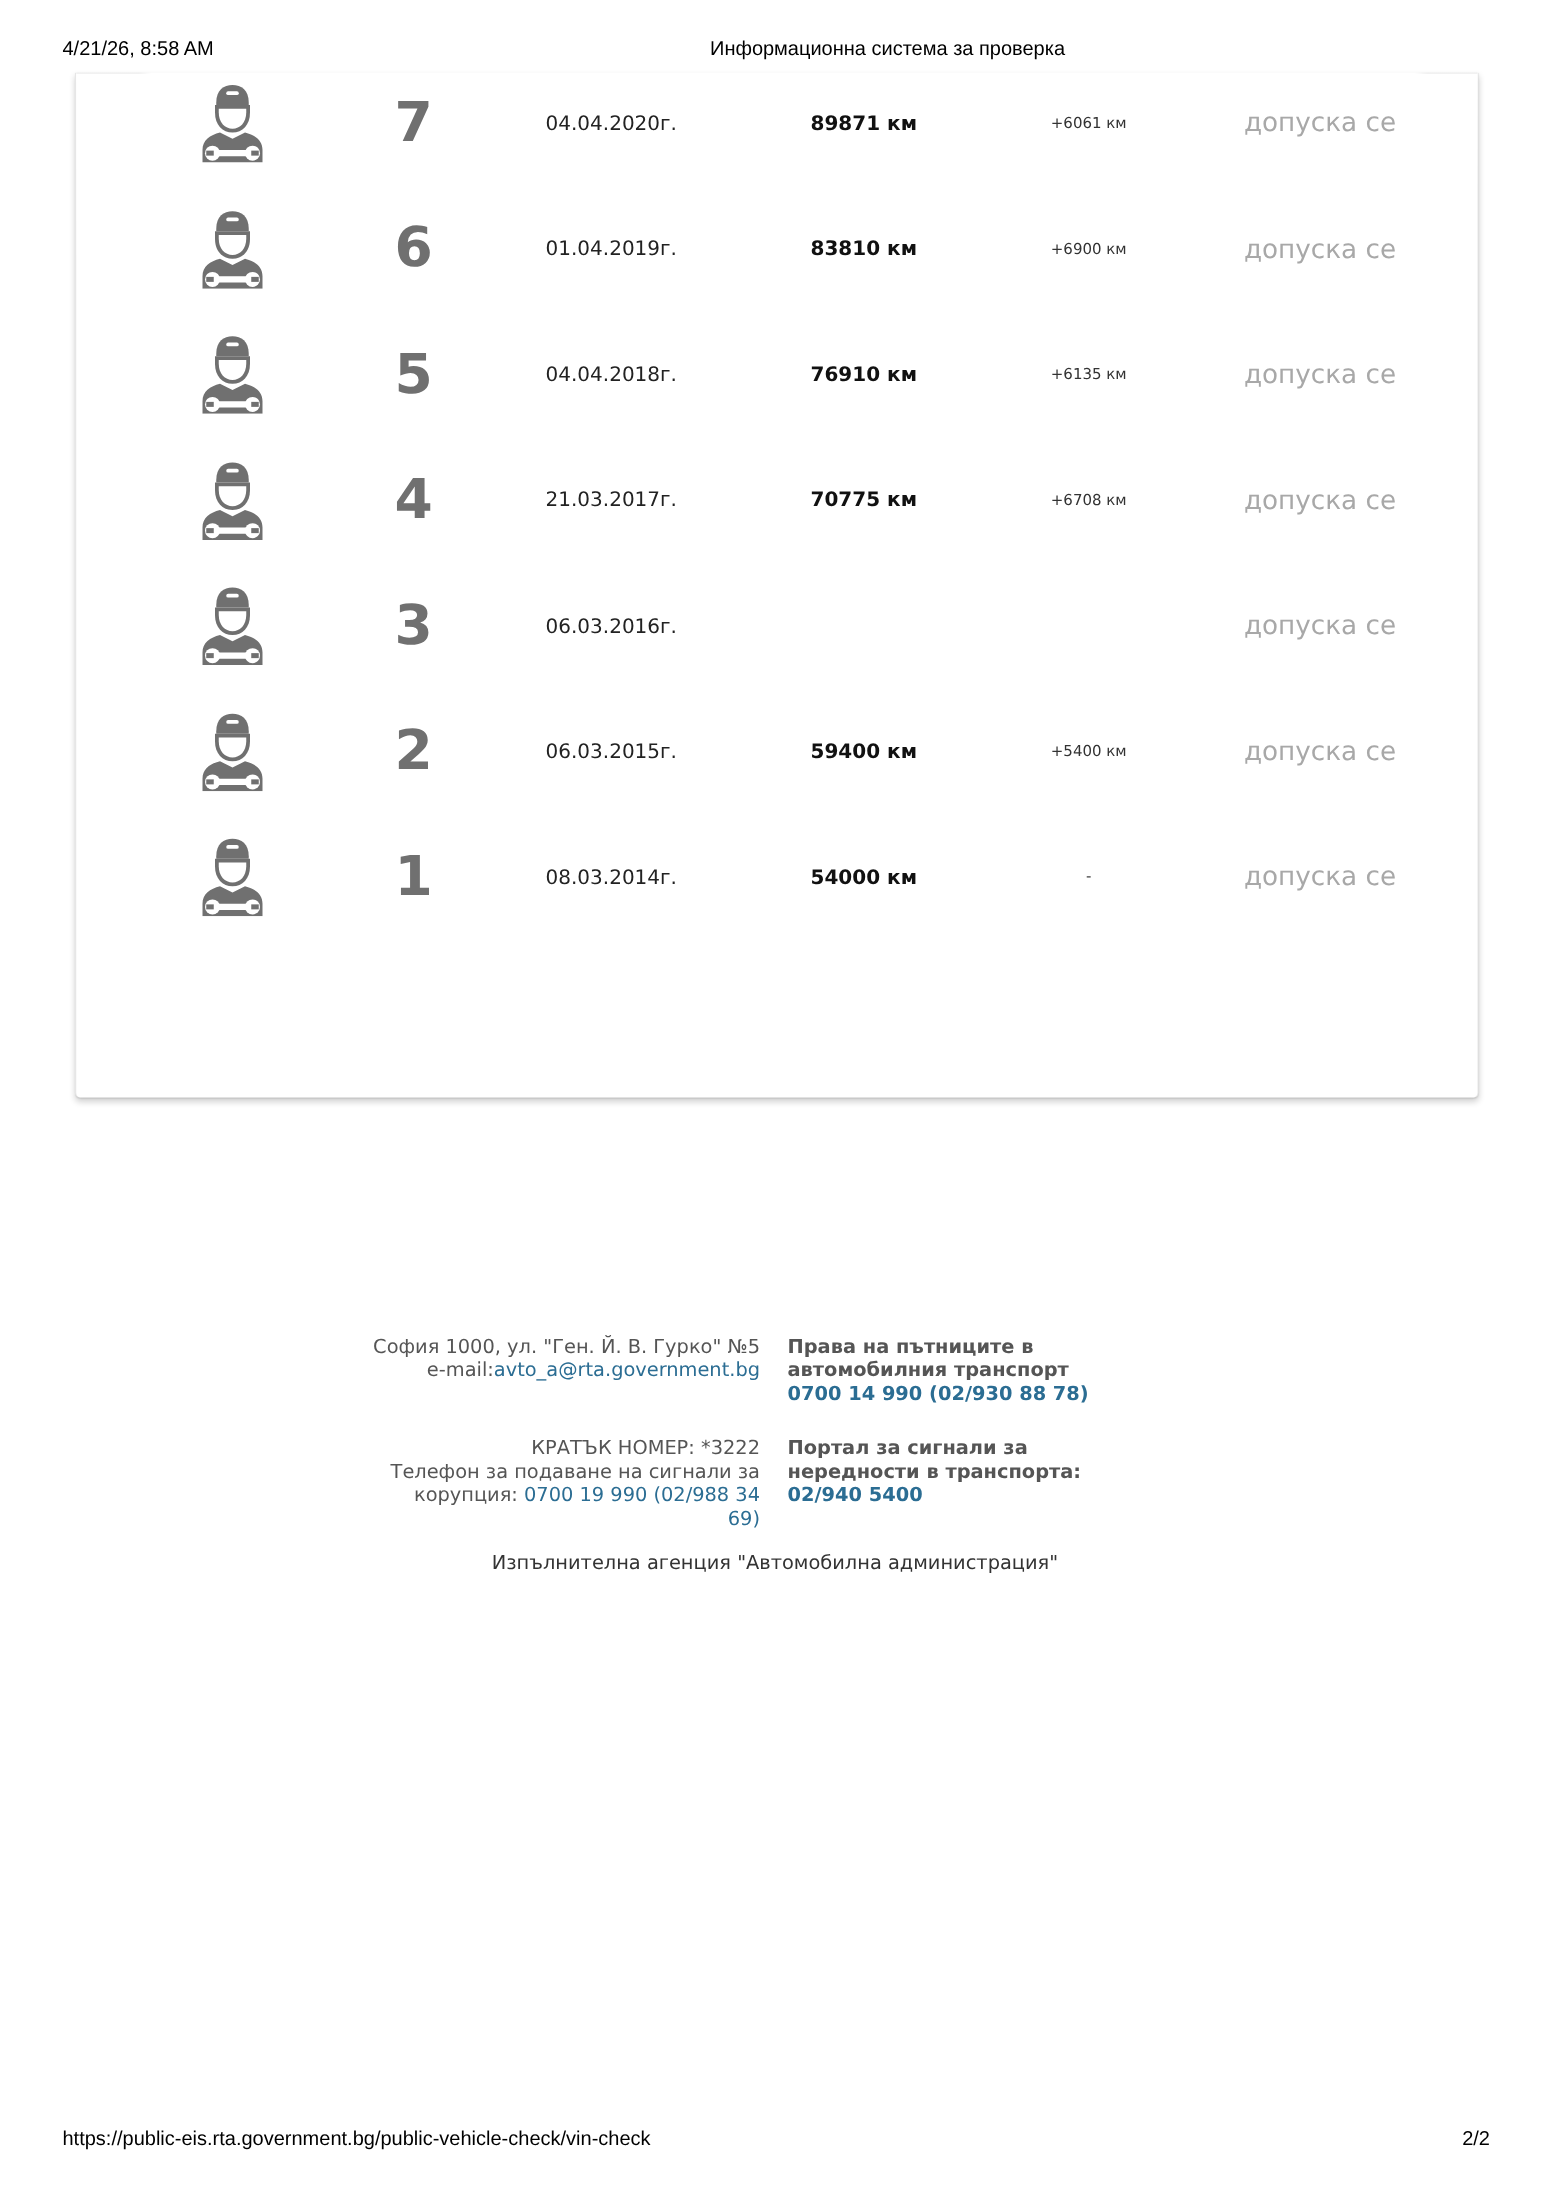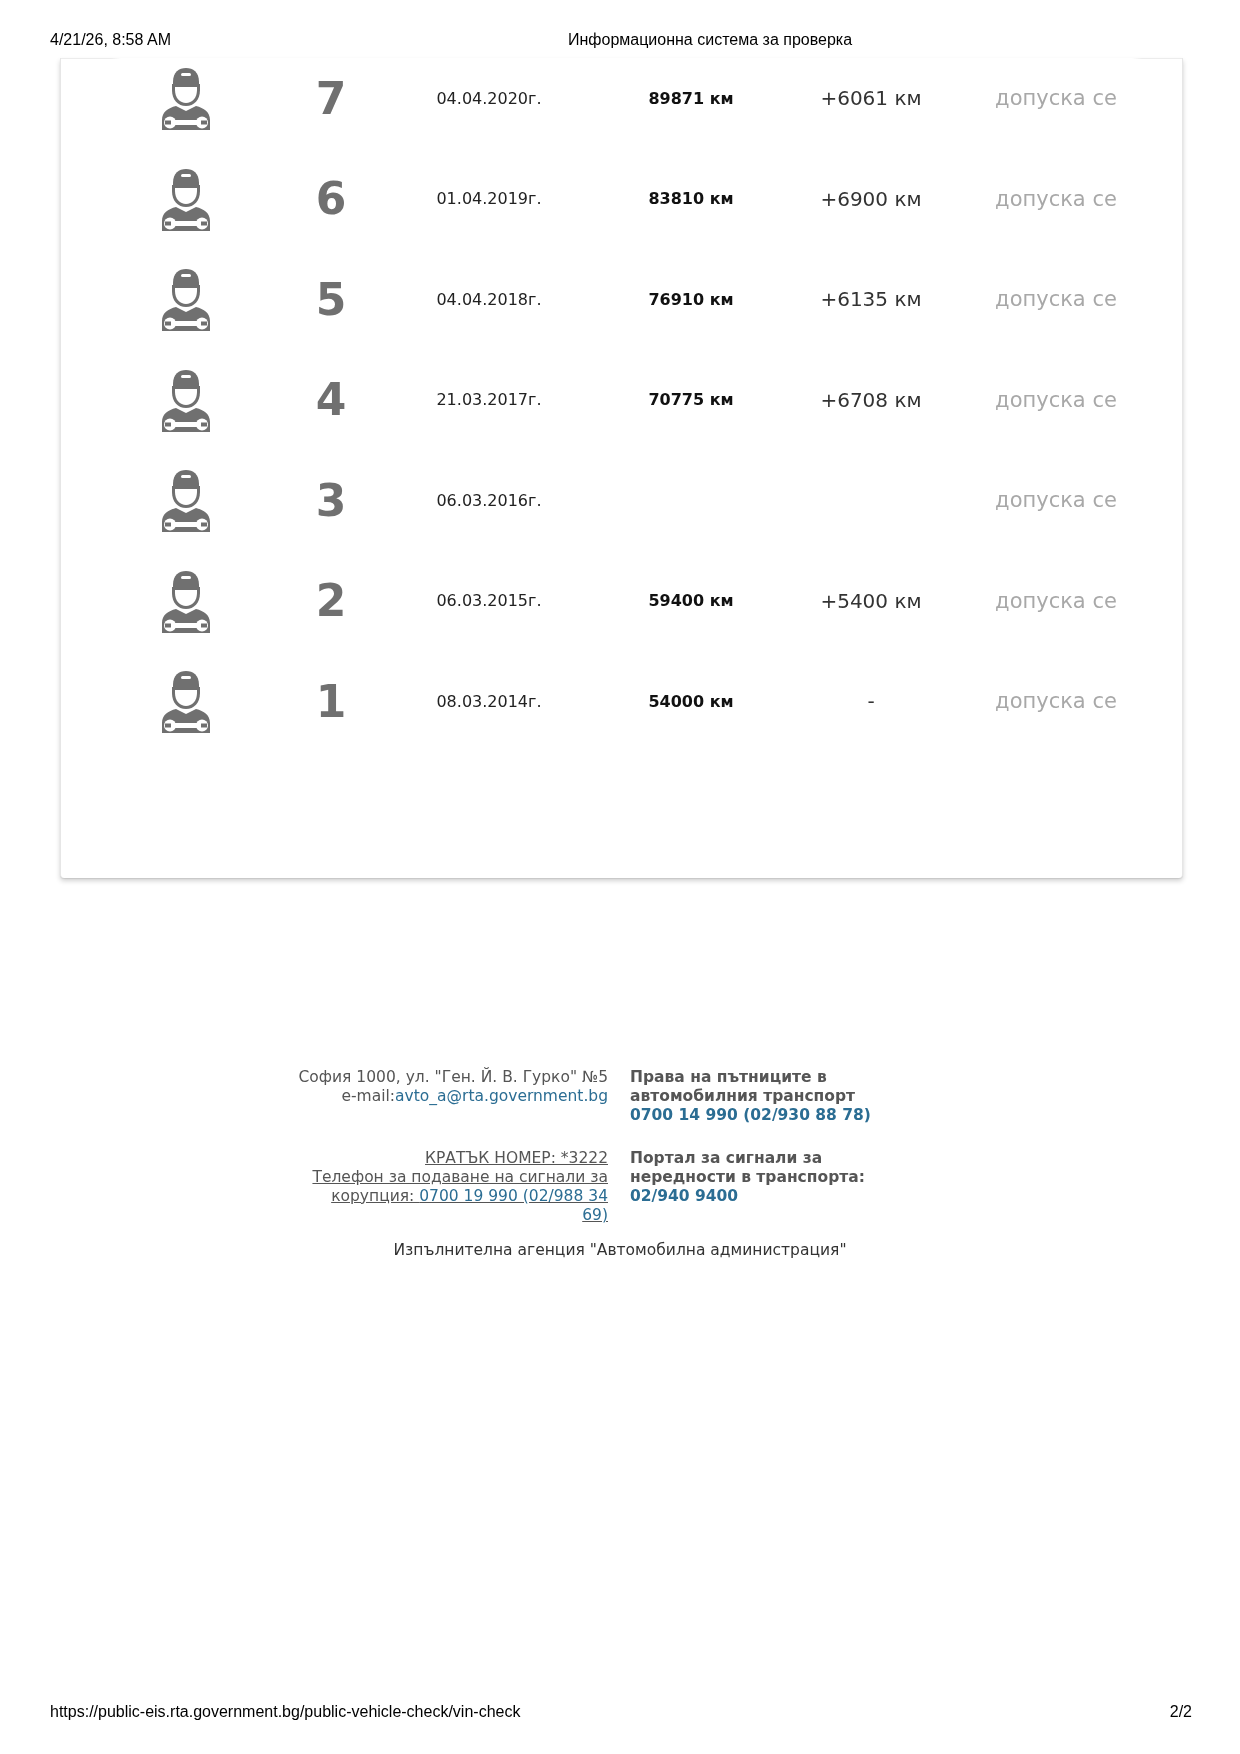--- a/index.html
+++ b/index.html
@@ -32,21 +32,21 @@
     .row { position: absolute; left: 0; width: 1123px; height: 112px; }
     .cell { position: absolute; top: 0; height: 112px; display: flex; align-items: center; }
     .c-icon { left: 90px; width: 70px; justify-content: center; }
     .c-num { left: 230px; width: 80px; justify-content: center;
       font-family: "DejaVu Sans", sans-serif; font-weight: bold; font-size: 44px; color: #707070; }
     .c-date { left: 358px; width: 140px; justify-content: center;
       font-size: 16px; color: #222; }
     .c-km { left: 560px; width: 140px; justify-content: center;
       font-size: 16px; font-weight: bold; color: #111; }
     .c-diff { left: 740px; width: 140px; justify-content: center;
-      font-size: 20px; color: #333; }
+      font-size: 12px; color: #333; }
     .c-status { left: 920px; width: 150px; justify-content: center;
       font-size: 21px; color: #a8a8a8; }
 
     .mech-icon svg { width: 56px; height: 64px; display: block; }
 
     .site-footer {
       position: absolute; left: 0; top: 1068px; width: 1240px;
       font-family: "DejaVu Sans", sans-serif; font-size: 15.5px; color: #555; line-height: 19px;
     }
     .fcol-left { position: absolute; right: 632px; text-align: right; }
@@ -303,27 +303,27 @@
 <div class="site-footer">
   <div class="fcol-left f-block1">
     <div>София 1000, ул. "Ген. Й. В. Гурко" №5</div>
     <div><span>e-mail:</span><a class="link">avto_a@rta.government.bg</a></div>
   </div>
   <div class="fcol-right f-block1">
     <div>Права на пътниците в автомобилния транспорт</div>
     <a class="link">0700 14 990 (02/930 88 78)</a>
   </div>
 
-  <div class="fcol-left f-block2" style="width:300px;text-decoration:underline;">
+  <div class="fcol-left f-block2" style="width:300px;">
     <div>КРАТЪК НОМЕР: *3222</div>
     <div><span>Телефон за подаване на сигнали за корупция: </span><a class="link">0700 19 990 (02/988 34 69)</a></div>
   </div>
   <div class="fcol-right f-block2">
     <div>Портал за сигнали за нередности в транспорта:</div>
-    <a class="link">02/940 9400</a>
+    <a class="link">02/940 5400</a>
   </div>
 
   <div class="f-bottom">
     <div>Изпълнителна агенция "Автомобилна администрация"</div>
   </div>
 </div>
 
 <div class="print-footer">
   <span class="pf-url">https://public-eis.rta.government.bg/public-vehicle-check/vin-check</span>
   <span class="pf-page">2/2</span>

